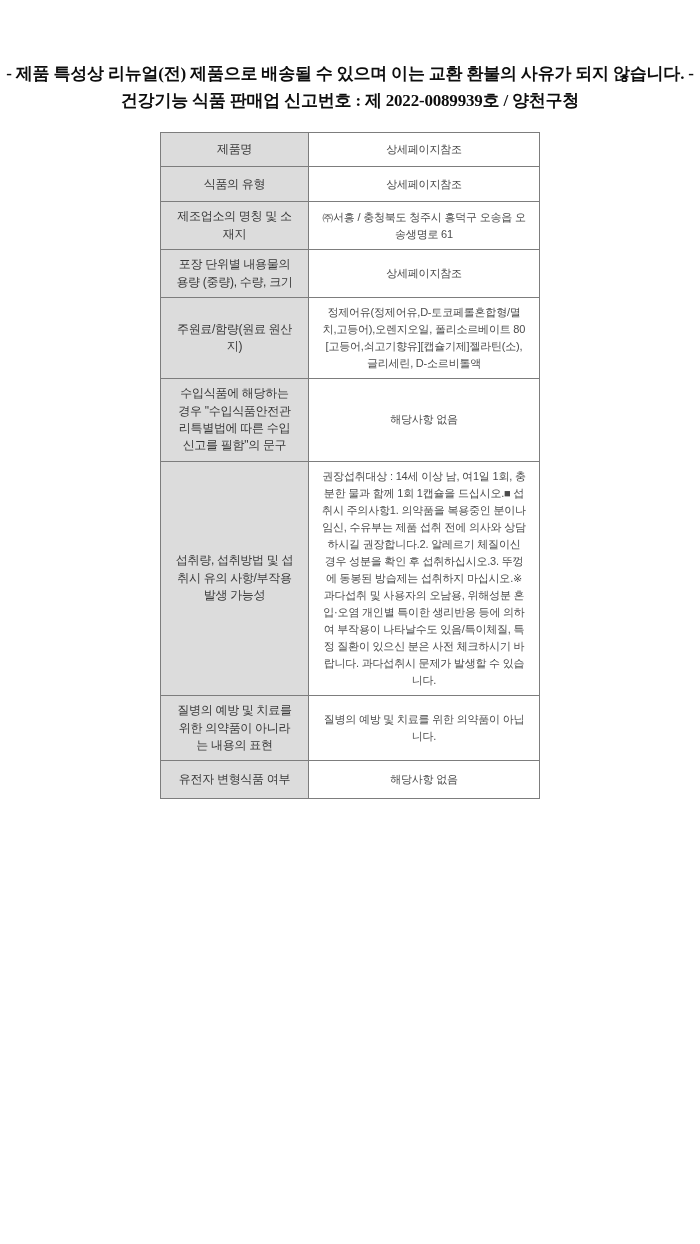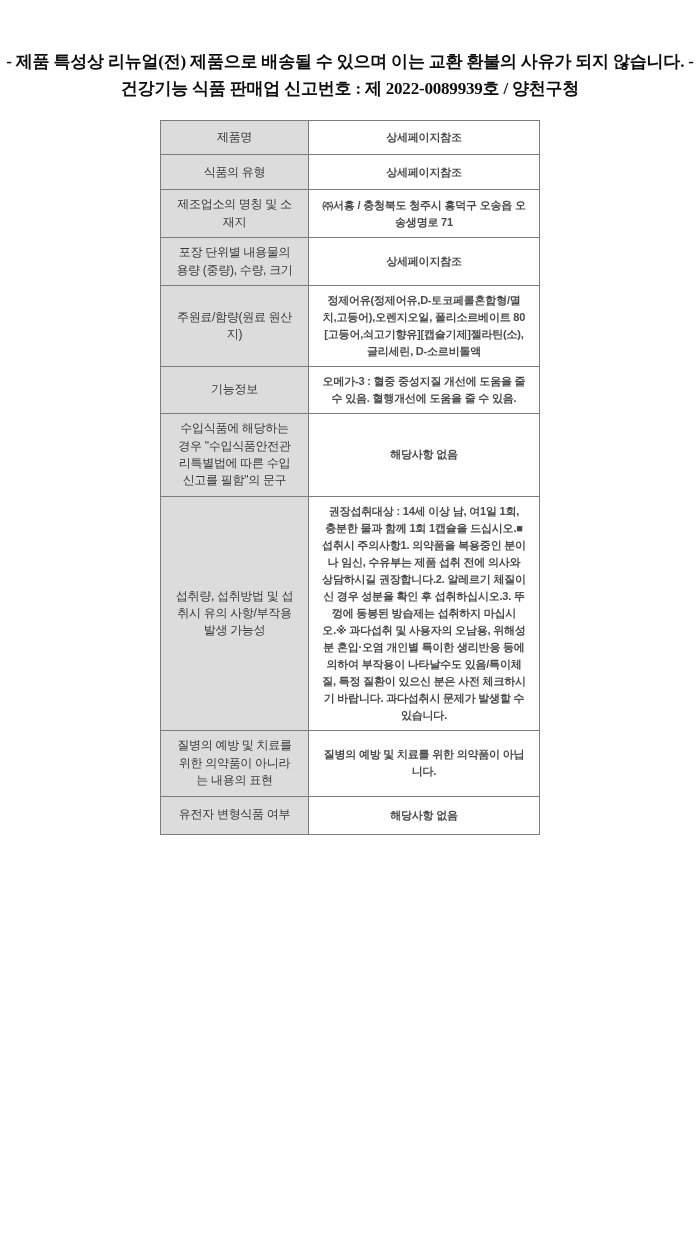--- a/index.html
+++ b/index.html
@@ -15,20 +15,21 @@
   }
   .notice {
     padding-top: 48px;
     text-align: center;
     font-family: "Liberation Serif", "DejaVu Serif", serif;
     font-weight: 700;
     font-size: 17px;
     line-height: 1.6;
     color: #0d0d0d;
     letter-spacing: -0.2px;
+    margin-top: 12px;
   }
   table.info-table {
     border-collapse: collapse;
     width: 380px;
     margin: 18px auto 0 auto;
     table-layout: fixed;
   }
   table.info-table th,
   table.info-table td {
     border: 1px solid var(--border-color, #7d7d7d);
@@ -47,21 +48,20 @@
   }
   table.info-table td {
     background: #ffffff;
     font-size: 11px;
     color: var(--value-text, #4b4b4b);
     text-align: center;
     padding: 6px 13px;
     line-height: 1.55;
     white-space: pre-line;
     letter-spacing: -0.2px;
-    font-weight: bold;
   }
 </style>
 </head>
 <body>
 
 <div class="notice">
   <div>- 제품 특성상 리뉴얼(전) 제품으로 배송될 수 있으며 이는 교환 환불의 사유가 되지 않습니다. -</div>
   <div>건강기능 식품 판매업 신고번호 : 제 2022-0089939호 / 양천구청</div>
 </div>
 
@@ -70,33 +70,29 @@
       <tr style="height: 34px;">
         <th>제품명</th>
         <td>상세페이지참조</td>
       </tr>
       <tr style="height: 35px;">
         <th>식품의 유형</th>
         <td>상세페이지참조</td>
       </tr>
       <tr style="height: 47px;">
         <th>제조업소의 명칭 및 소재지</th>
-        <td>㈜서흥 / 충청북도 청주시 흥덕구 오송읍 오송생명로 71</td>
+        <td>㈜서흥 / 충청북도 청주시 흥덕구 오송읍 오송생명로 61</td>
       </tr>
       <tr style="height: 47px;">
         <th>포장 단위별 내용물의 용량 (중량), 수량, 크기</th>
         <td>상세페이지참조</td>
       </tr>
       <tr style="height: 47px;">
         <th>주원료/함량(원료 원산지)</th>
         <td>정제어유(정제어유,D-토코페롤혼합형/멸치,고등어),오렌지오일, 폴리소르베이트 80 [고등어,쇠고기향유][캡슐기제]젤라틴(소), 글리세린, D-소르비톨액</td>
-      </tr>
-      <tr style="height: 34px;">
-        <th>기능정보</th>
-        <td>오메가-3 : 혈중 중성지질 개선에 도움을 줄 수 있음. 혈행개선에 도움을 줄 수 있음.</td>
       </tr>
       <tr style="height: 69px;">
         <th>수입식품에 해당하는 경우 "수입식품안전관리특별법에 따른 수입 신고를 필함"의 문구</th>
         <td>해당사항 없음</td>
       </tr>
       <tr style="height: 90px;">
         <th>섭취량, 섭취방법 및 섭취시 유의 사항/부작용 발생 가능성</th>
         <td>권장섭취대상 : 14세 이상 남, 여1일 1회, 충분한 물과 함께 1회 1캡슐을 드십시오.■ 섭취시 주의사항1. 의약품을 복용중인 분이나 임신, 수유부는 제품 섭취 전에 의사와 상담하시길 권장합니다.2. 알레르기 체질이신 경우 성분을 확인 후 섭취하십시오.3. 뚜껑에 동봉된 방습제는 섭취하지 마십시오.※ 과다섭취 및 사용자의 오남용, 위해성분 혼입·오염 개인별 특이한 생리반응 등에 의하여 부작용이 나타날수도 있음/특이체질, 특정 질환이 있으신 분은 사전 체크하시기 바랍니다. 과다섭취시 문제가 발생할 수 있습니다.</td>
       </tr>
       <tr style="height: 59px;">

